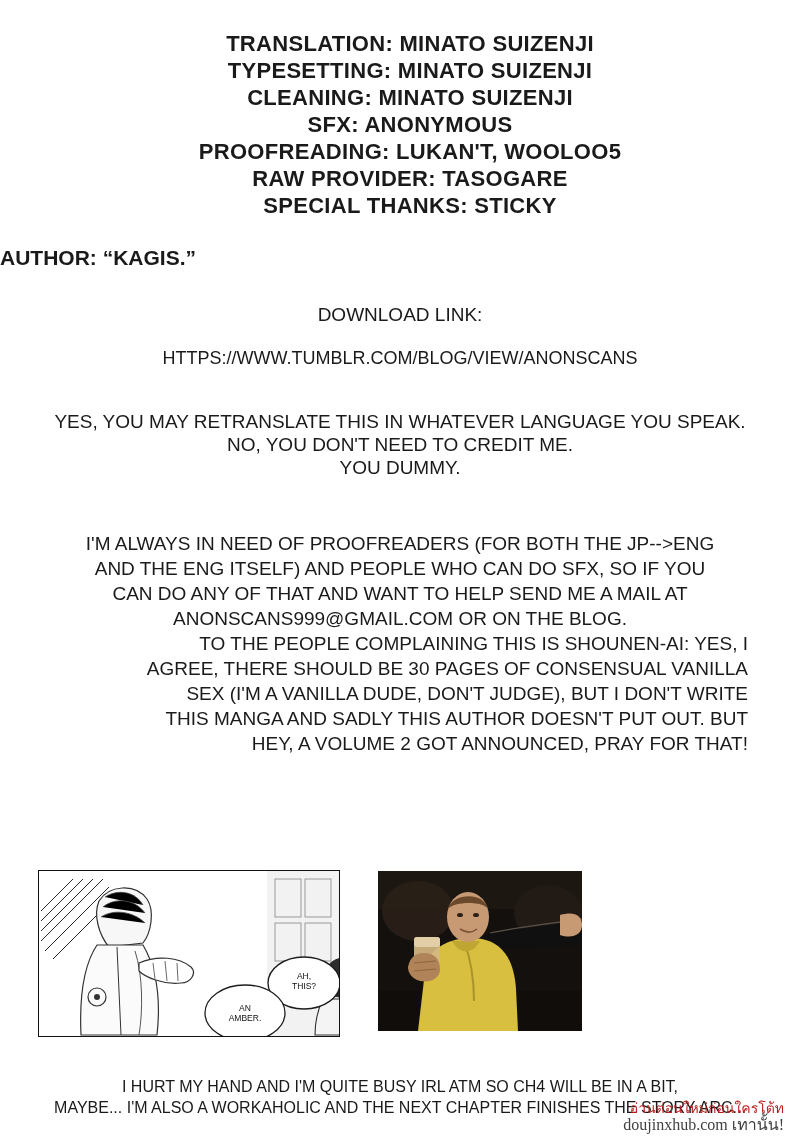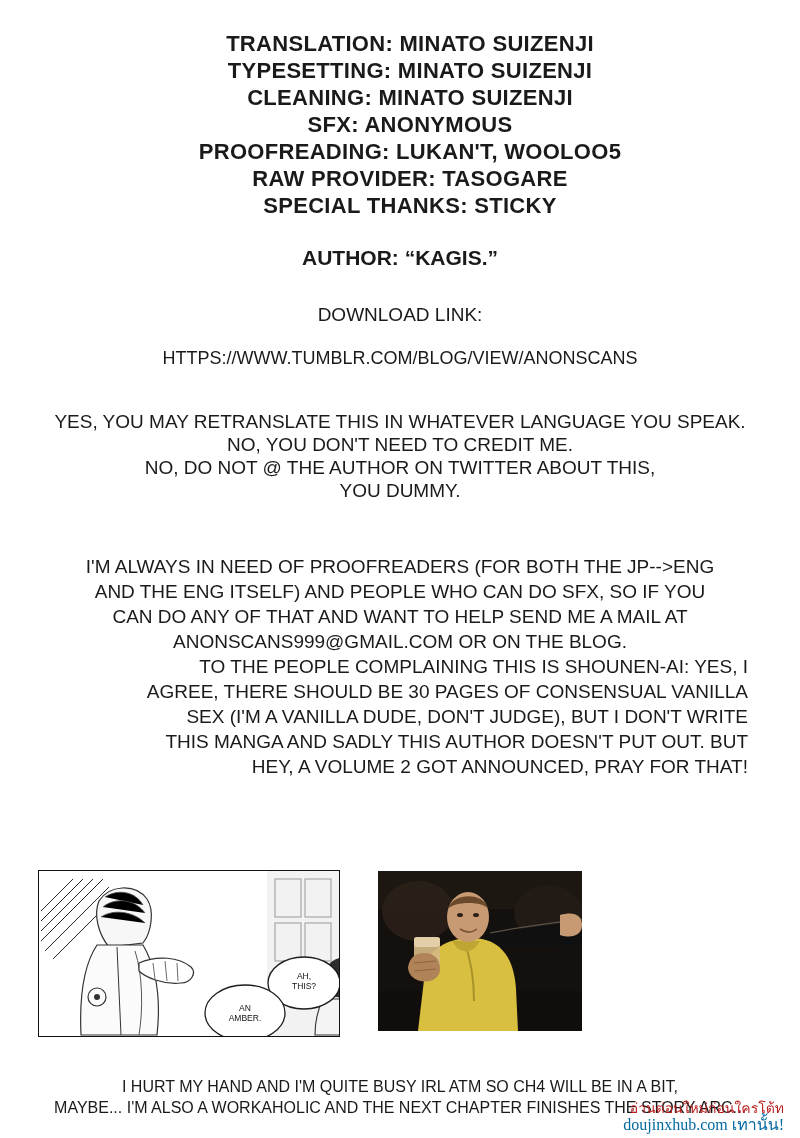--- a/index.html
+++ b/index.html
@@ -30,21 +30,20 @@
     font-size: 22px;
     line-height: 27px;
     letter-spacing: 0.3px;
     font-weight: bold;
   }
   .author-line {
     font-size: 21px;
     line-height: 26px;
     font-weight: bold;
     margin-top: 26px;
-    text-align: center;
   }
   .download-label {
     font-size: 19px;
     line-height: 24px;
     margin-top: 32px;
     text-align: center;
   }
   .download-url {
     font-size: 18px;
     line-height: 23px;
@@ -129,21 +128,21 @@
   }
   .watermark .wm-thai {
     font-size: 14px;
     line-height: 15px;
     color: #b91c1c;
     margin-left: 30px;
   }
   .watermark .wm-site {
     font-size: 16px;
     line-height: 18px;
-    color: #0369a1;
+    color: #404040;
   }
 </style>
 </head>
 <body>
 
 <div class="page">
 
   <div class="credits">
     <div class="line">TRANSLATION: MINATO SUIZENJI</div>
     <div class="line">TYPESETTING: MINATO SUIZENJI</div>
@@ -155,21 +154,20 @@
   </div>
 
   <div class="author-line">AUTHOR: “KAGIS.”</div>
 
   <div class="download-label">DOWNLOAD LINK:</div>
   <div class="download-url">HTTPS://WWW.TUMBLR.COM/BLOG/VIEW/ANONSCANS</div>
 
   <div class="block-retranslate">
     <div class="line">YES, YOU MAY RETRANSLATE THIS IN WHATEVER LANGUAGE YOU SPEAK.</div>
     <div class="line">NO, YOU DON'T NEED TO CREDIT ME.</div>
-    <div class="line">NO, DO NOT @ THE AUTHOR ON TWITTER ABOUT THIS,</div>
     <div class="line">YOU DUMMY.</div>
   </div>
 
   <div class="block-proofreaders">
     <div class="line">I'M ALWAYS IN NEED OF PROOFREADERS (FOR BOTH THE JP--&gt;ENG</div>
     <div class="line">AND THE ENG ITSELF) AND PEOPLE WHO CAN DO SFX, SO IF YOU</div>
     <div class="line">CAN  DO ANY OF THAT AND WANT TO HELP SEND ME A MAIL AT</div>
     <div class="line">ANONSCANS999@GMAIL.COM OR ON THE BLOG.</div>
   </div>
 

